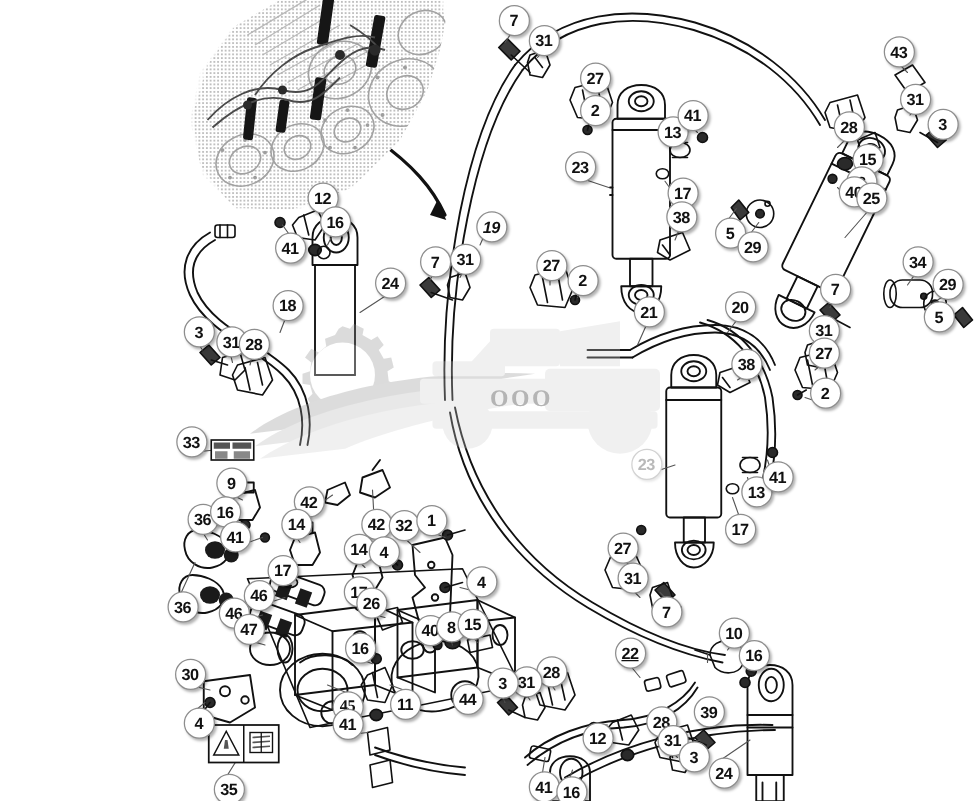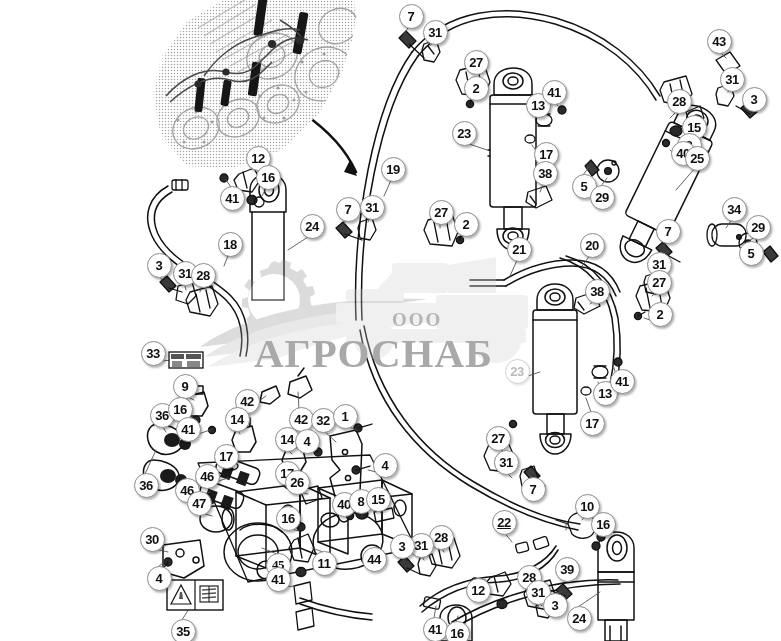--- a/index.html
+++ b/index.html
@@ -95,21 +95,20 @@
           <path d="M252,22 L300,14 L300,50 L252,50 Z"></path>
           <rect x="240" y="52" width="92" height="34" rx="4"></rect>
           <rect x="140" y="60" width="106" height="20" rx="3"></rect>
           <circle cx="178" cy="96" r="20"></circle>
           <circle cx="300" cy="94" r="26"></circle>
           <rect x="150" y="86" width="180" height="14" rx="3"></rect>
         </g>
       </g>
     </svg>
     <div id="wm-ooo">ООО</div>
-    <div id="wm-text">АГРОСНАБ</div>
   </div>
 
   <div id="machine">
     <svg width="215" height="170" viewBox="0 0 215 170" aria-hidden="true">
       <defs>
         <pattern id="halftone" width="3" height="3" patternUnits="userSpaceOnUse">
           <rect width="3" height="3" fill="#ffffff"></rect>
           <circle cx="1.5" cy="1.5" r="0.72" fill="#9a9a9a"></circle>
         </pattern>
         <pattern id="halftone2" width="3" height="3" patternUnits="userSpaceOnUse">
@@ -691,21 +690,21 @@
       <div class="callout sm" style="left: 475px; top: 87px;">2</div>
       <div class="callout sm" style="left: 537px; top: 104px;">13</div>
       <div class="callout sm" style="left: 553px; top: 91px;">41</div>
       <div class="callout sm" style="left: 693px; top: 126px;">15</div>
       <div class="callout sm" style="left: 688px; top: 144px;">8</div>
       <div class="callout sm" style="left: 682px; top: 152px;">40</div>
       <div class="callout sm" style="left: 696px; top: 157px;">25</div>
       <div class="callout sm" style="left: 463px; top: 132px;">23</div>
       <div class="callout sm" style="left: 545px; top: 153px;">17</div>
       <div class="callout sm" style="left: 257px; top: 157px;">12</div>
-      <div class="callout sm" style="left: 392px; top: 168px;">19</div>
+      <div class="callout sm" style="left: 392px; top: 180px; font-style: italic;">19</div>
       <div class="callout sm" style="left: 267px; top: 176px;">16</div>
       <div class="callout sm" style="left: 544px; top: 172px;">38</div>
       <div class="callout sm" style="left: 583px; top: 185px;">5</div>
       <div class="callout sm" style="left: 601px; top: 196px;">29</div>
       <div class="callout sm" style="left: 231px; top: 197px;">41</div>
       <div class="callout sm" style="left: 733px; top: 208px;">34</div>
       <div class="callout sm" style="left: 347px; top: 208px;">7</div>
       <div class="callout sm" style="left: 371px; top: 206px;">31</div>
       <div class="callout sm" style="left: 440px; top: 211px;">27</div>
       <div class="callout sm" style="left: 757px; top: 226px;">29</div>

